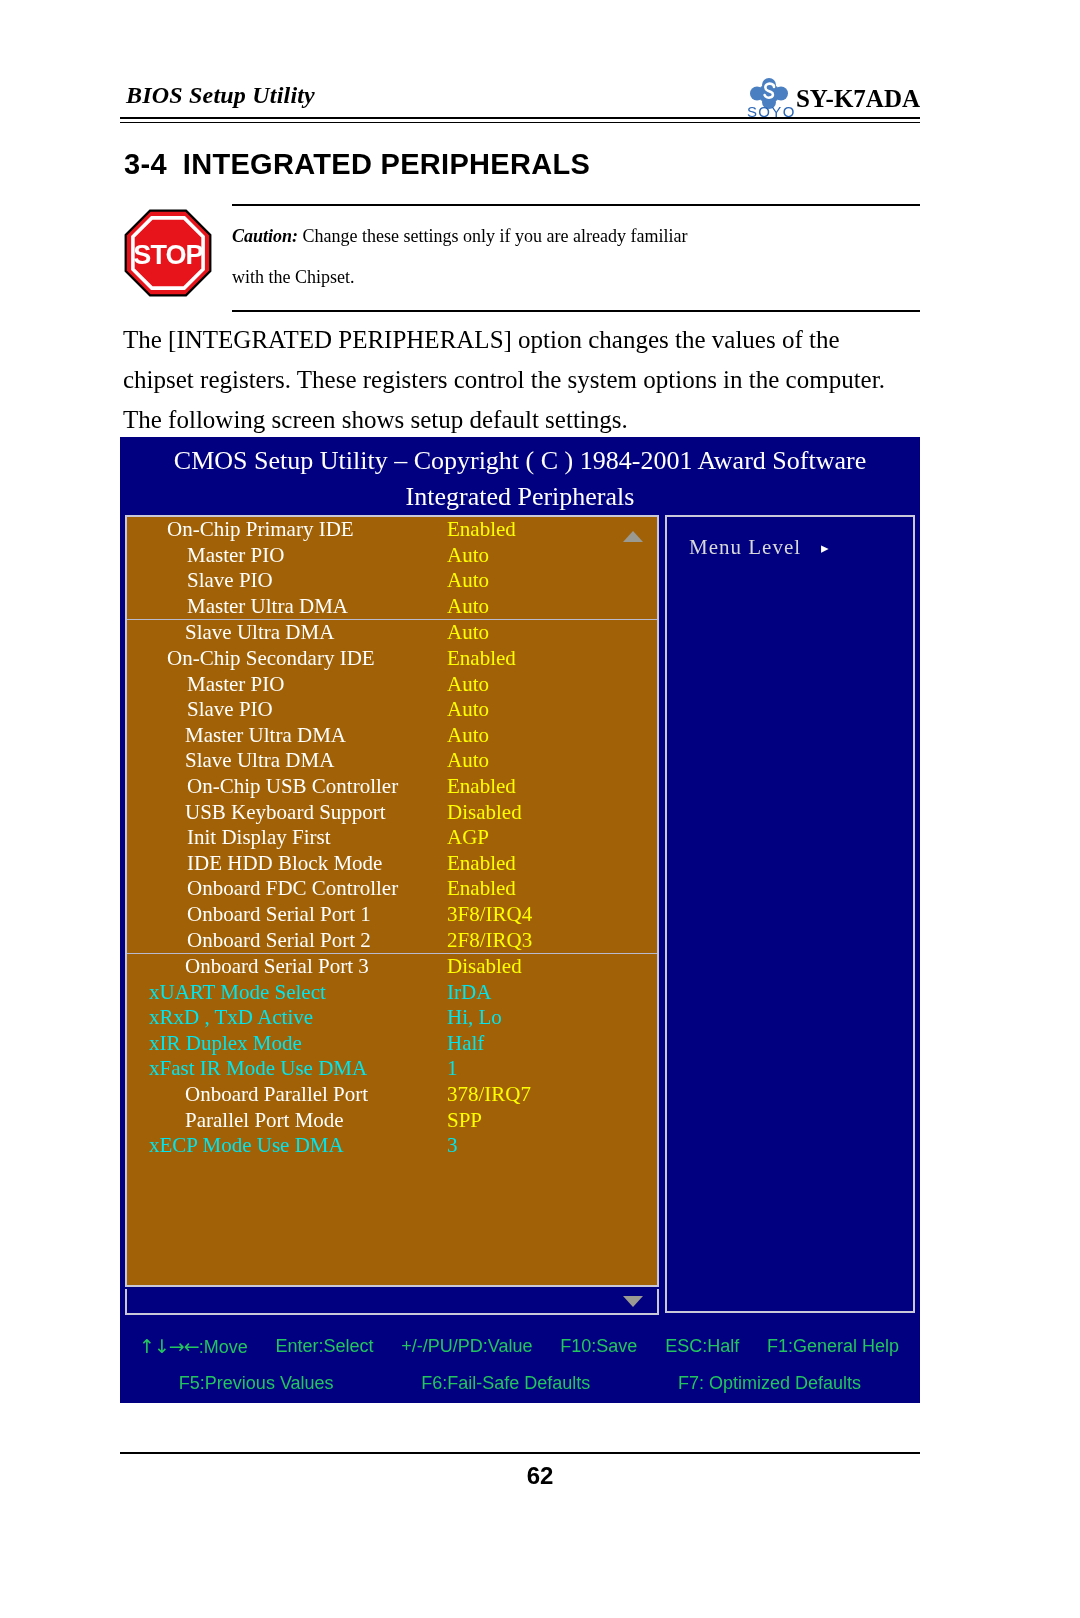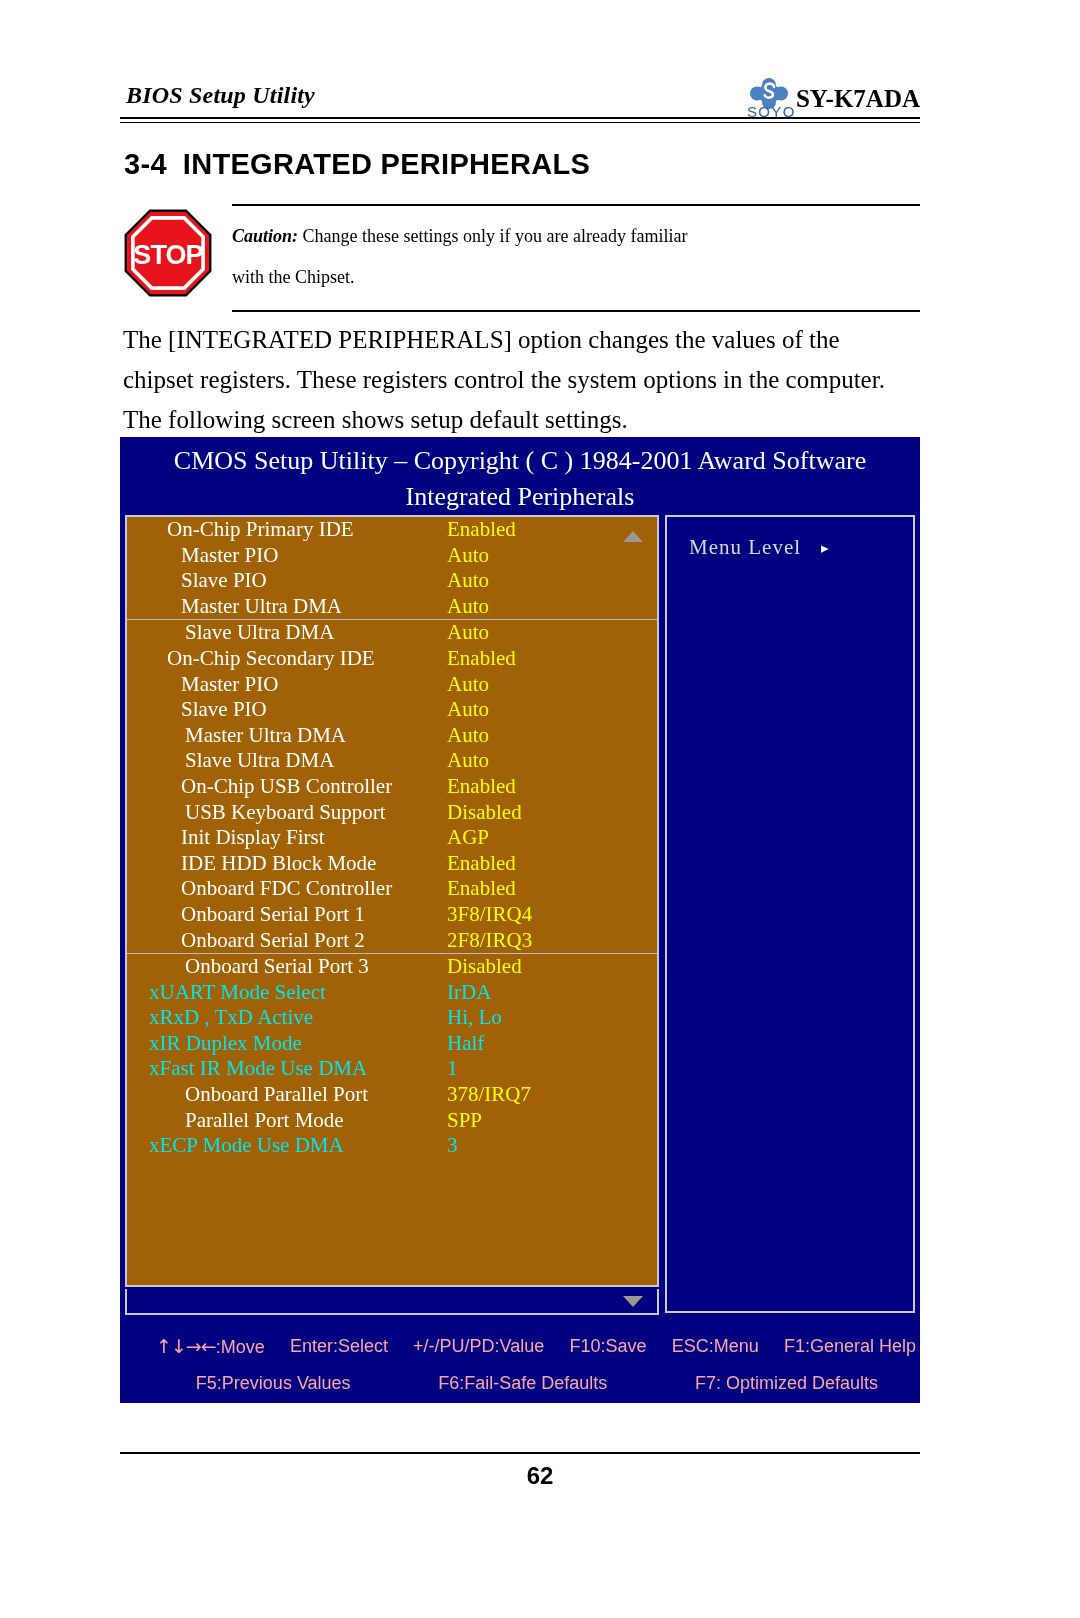--- a/index.html
+++ b/index.html
@@ -186,21 +186,21 @@
     position: absolute;
     top: 0;
     white-space: nowrap;
   }
   .item .val {
     position: absolute;
     left: 320px; top: 0;
     white-space: nowrap;
   }
   .ind0 .lbl { left: 40px; }
-  .ind1 .lbl { left: 54px; }
+  .ind1 .lbl { left: 60px; }
   .ind2 .lbl { left: 58px; }
   .indx .lbl { left: 22px; }
 
   .c-white { color: #ffffff; }
   .c-yellow { color: #ffff00; }
   .c-cyan { color: #00e5ee; }
 
   .sep {
     position: absolute;
     left: 0;
@@ -267,24 +267,24 @@
   }
   .help-row .caret {
     margin-left: 20px;
     font-size: 15px;
     color: #ffffff;
   }
 
   
   .keybar {
     position: absolute;
-    left: 22px;
+    left: 5px;
     width: 790px;
     font-family: "Liberation Sans", sans-serif;
-    color: #fca5a5;
+    color: #22c55e;
     font-size: 18px;
     white-space: nowrap;
   }
   .keybar1 { top: 892px; height: 34px; }
   .keybar2 { top: 930px; height: 32px; }
   .keys1 {
     display: flex;
     align-items: center;
     justify-content: space-between;
     padding: 0 16px 0 14px;
@@ -499,21 +499,21 @@
         </div>
       </div>
     </div>
 
     <div class="keybar keybar1">
       <div class="keys1" id="keys1-host">
           <span><span class="arrowglyphs">↑↓→←</span><span>:Move</span></span>
           <span><span>Enter:Select</span></span>
           <span><span>+/-/PU/PD:Value</span></span>
           <span><span>F10:Save</span></span>
-          <span><span>ESC:Menu</span></span>
+          <span><span>ESC:Half</span></span>
           <span><span>F1:General Help</span></span>
         </div>
     </div>
     <div class="keybar keybar2">
       <div class="keys2" id="keys2-host">
           <span>F5:Previous Values</span>
           <span>F6:Fail-Safe Defaults</span>
           <span>F7: Optimized Defaults</span>
         </div>
     </div>

